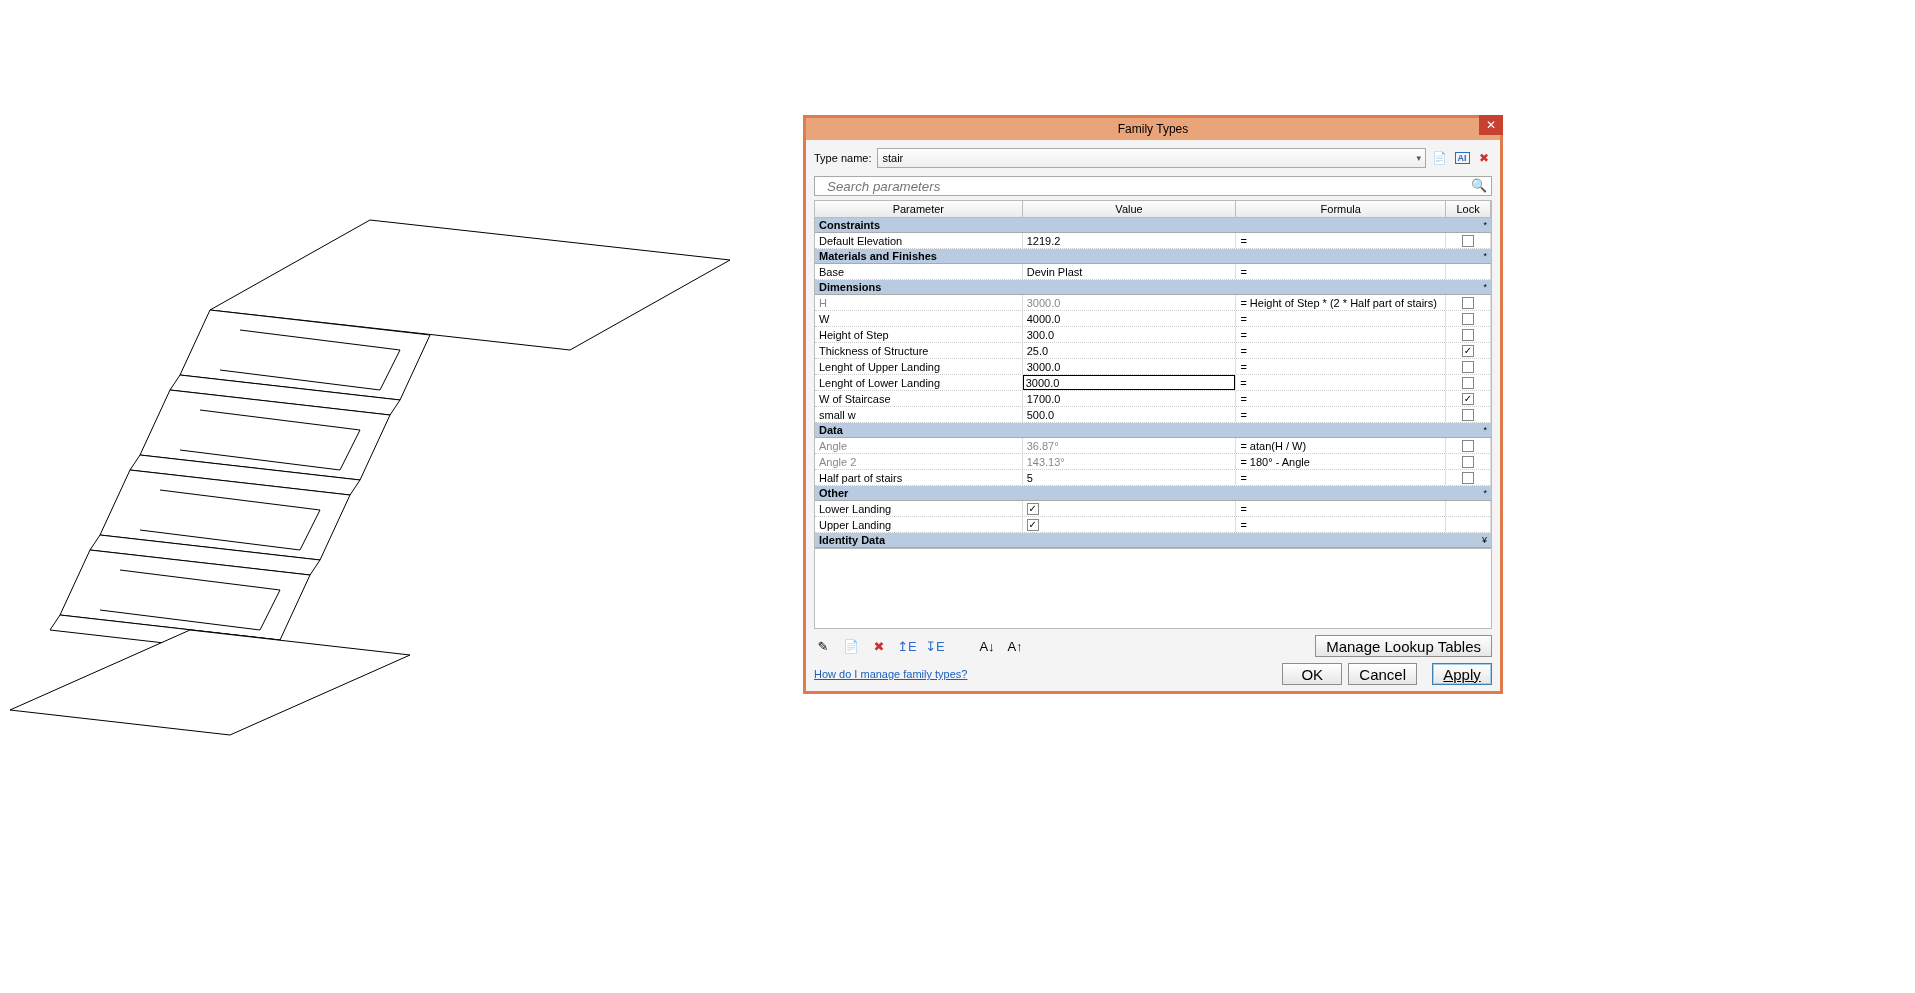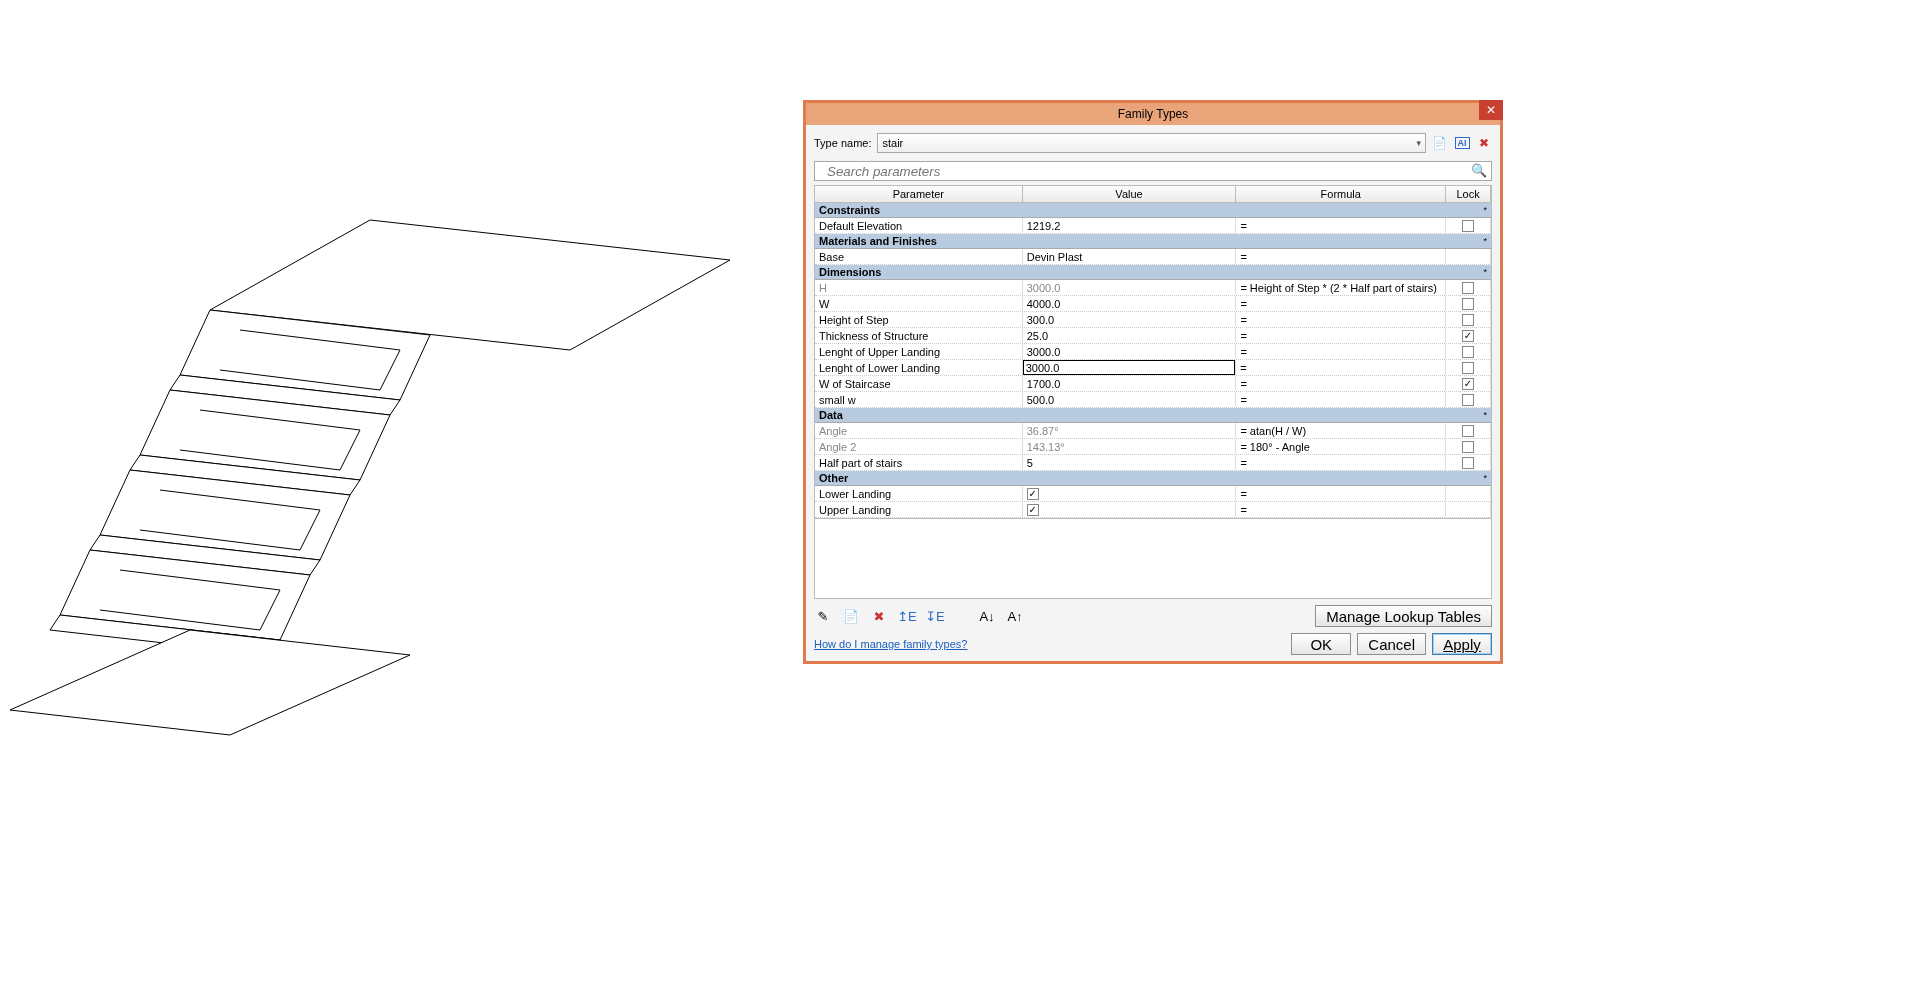--- a/index.html
+++ b/index.html
@@ -15,21 +15,21 @@
   .stair-viz {
     position: absolute;
     left: 0;
     top: 180px;
     width: 760px;
     height: 560px;
   }
   .dialog {
     position: absolute;
     left: 803px;
-    top: 100px;
+    top: 115px;
     width: 700px;
     background: #0ea5e9;
     border: 3px solid #e07b4e;
   }
   .title-bar {
     height: 22px;
     background: #e9a47a;
     display: flex;
     align-items: center;
     justify-content: center;
@@ -167,21 +167,21 @@
   .toolbar-row .spacer { flex:1; }
   .btn {
     height:22px;
     min-width:60px;
     padding:0 10px;
     border:1px solid #8e8e8e;
     background:linear-gradient(#fff,#e6e6e6);
     display:flex;align-items:center;justify-content:center;
     font-size:15px;
   }
-  .btn.default { border:1px solid #3c7fb1; box-shadow:0 0 0 1px #a7cdec inset; }
+  .btn.default { border:1px solid #3c7fb1; box-shadow:0 0 0 1px #a7cdec inset;margin-left:9px; }
   .footer-row {
     display:flex;align-items:center;justify-content:space-between;
     padding-top:4px;
   }
   .link { color:#1a5fbf; text-decoration:underline; }
   .action-btns { display:flex; gap:6px; }
   .tool-icn { width:18px;height:18px;display:flex;align-items:center;justify-content:center;font-size:13px;}
 </style>
 </head>
 <body>
@@ -382,20 +382,24 @@
             <div class="col-lock"></div>
           </div>
           <div class="data-row">
             <div class="col-param">Upper Landing</div>
             <div class="col-value">
               <div class="chk checked"></div>
             </div>
             <div class="col-formula">=</div>
             <div class="col-lock"></div>
           </div>
+          <div class="group-row">
+            <span>Identity Data</span>
+            <span class="gchev">¥</span>
+          </div>
         </div>
       <div class="blank-area"></div>
     </div>
 
     <div class="toolbar-row">
       <div class="tool-icn">
           <span>✎</span>
         </div>
       <div class="tool-icn">
           <span style="color:#c77b2e">📄</span>

